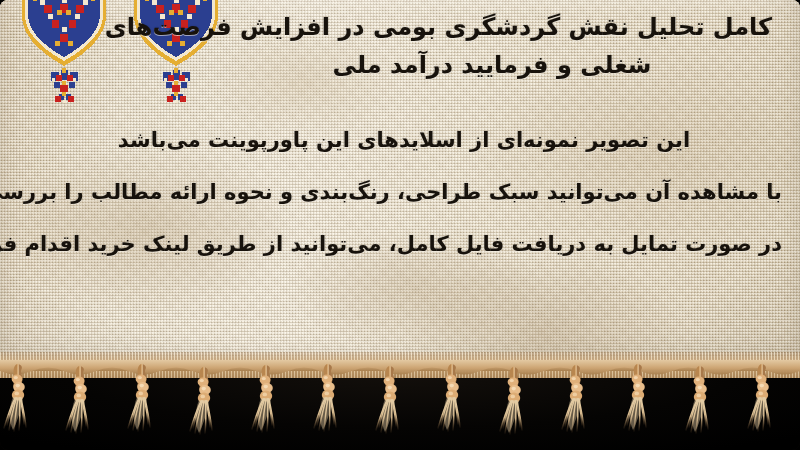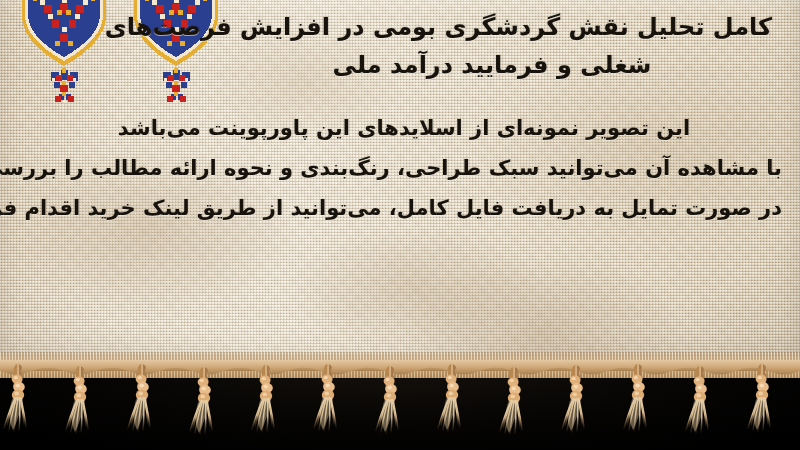--- a/index.html
+++ b/index.html
@@ -9,20 +9,21 @@
     background: #000;
   }
   #slide {
     position: relative;
     width: 800px;
     height: 450px;
     overflow: hidden;
     background: #0a0706;
     font-family: "DejaVu Sans", "Liberation Sans", sans-serif;
     direction: rtl;
+    border-radius: 8px;
   }
 
   
   .canvas-field {
     position: absolute;
     left: 0; top: 0;
     width: 800px;
     height: 372px;
     background-color: #e2d6bd;
     background-image:
@@ -144,21 +145,21 @@
     top: 108px;
     right: 18px;
     width: 756px;
     color: #17120c;
     font-size: 21px;
     font-weight: 600;
     line-height: 40px;
     text-align: center;
     text-shadow: 0 1px 0 rgba(255,250,238,0.50), 0 0 2px rgba(0,0,0,0.20);
   }
-  .body-block .bline { display: block; white-space: nowrap; }
+  .body-block .bline { display: block; white-space: nowrap; margin-top: 12px; }
 </style>
 </head>
 <body>
 
 <div id="slide">
 
   <div class="canvas-field">
     <div class="weave-overlay"></div>
     <div class="vignette"></div>
 

